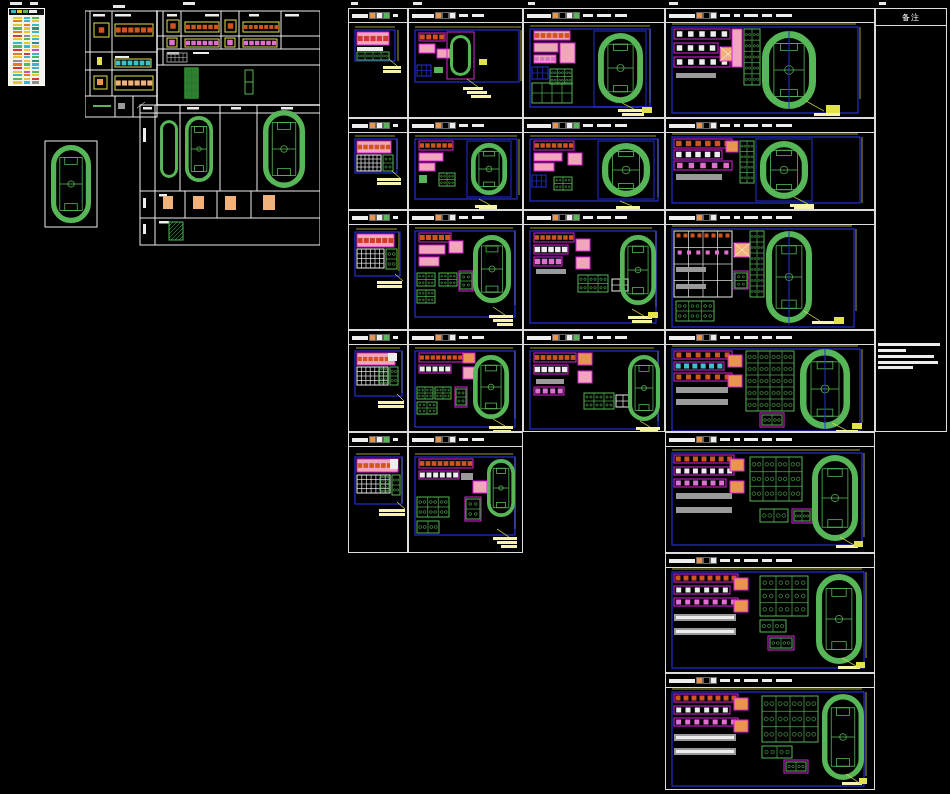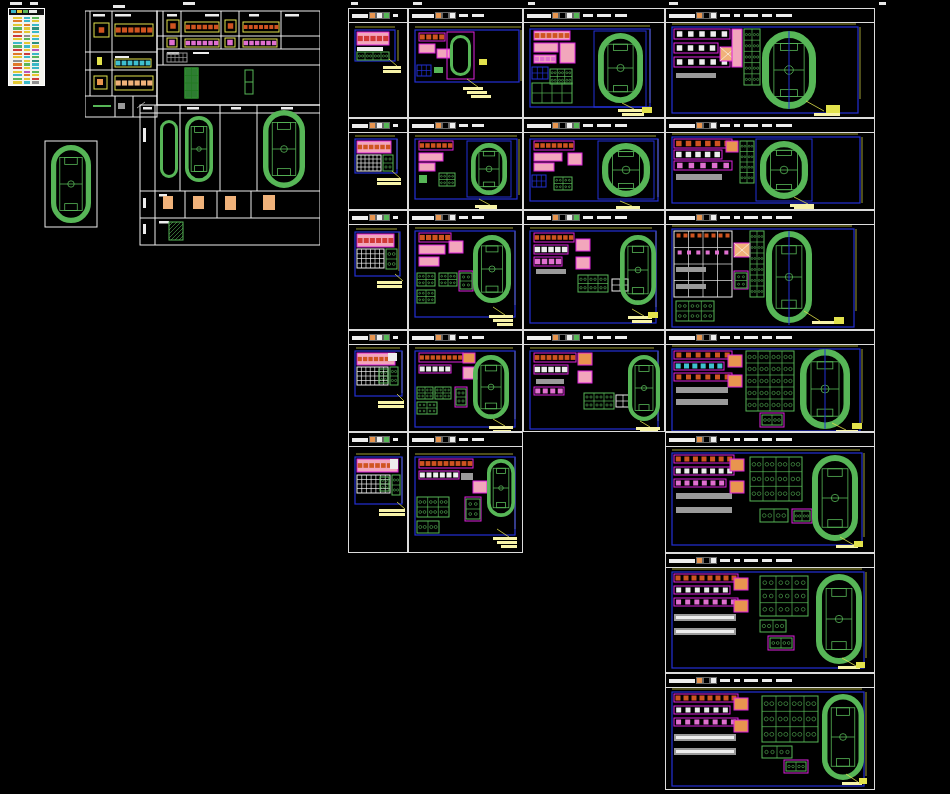--- a/index.html
+++ b/index.html
@@ -122,20 +122,30 @@
         <div class="lrow" style="top: 62.7px; left: 4px;">
           <span style="left: 0px; width: 9px; background: rgb(90, 181, 90);"></span>
           <span style="left: 11px; width: 6px; background: rgb(227, 200, 50);"></span>
           <span style="left: 19px; width: 7px; background: rgb(204, 59, 59);"></span>
         </div>
         <div class="lrow" style="top: 66.3px; left: 4px;">
           <span style="left: 0px; width: 9px; background: rgb(227, 200, 50);"></span>
           <span style="left: 11px; width: 6px; background: rgb(59, 184, 200);"></span>
           <span style="left: 19px; width: 7px; background: rgb(143, 143, 143);"></span>
         </div>
+      </div>
+  </div>
+  <div id="notes-col" style="left: 875px; top: 8px; width: 72px; height: 424px;">
+    <div id="notes-title">备注</div>
+    <div id="notes-body" style="position:relative;">
+        <div class="note-bar" style="top: 317px; width: 62px;"></div>
+        <div class="note-bar" style="top: 323px; width: 28px;"></div>
+        <div class="note-bar" style="top: 329px; width: 56px;"></div>
+        <div class="note-bar" style="top: 335px; width: 60px;"></div>
+        <div class="note-bar" style="top: 340px; width: 35px;"></div>
       </div>
   </div>
 <svg width="235" height="240" viewBox="0 0 235 240" style="position: absolute; left: 85px; top: 8px;">
       <rect x="0" y="3" width="72" height="106" stroke="#ededed" fill="none" stroke-width="1"></rect>
       <line x1="0" y1="44" x2="72" y2="44" stroke="#ededed" stroke-width="1"></line>
       <line x1="0" y1="62" x2="72" y2="62" stroke="#ededed" stroke-width="1"></line>
       <line x1="0" y1="88" x2="72" y2="88" stroke="#ededed" stroke-width="1"></line>
       <line x1="5" y1="3" x2="5" y2="88" stroke="#ededed" stroke-width="1"></line>
       <line x1="27" y1="3" x2="27" y2="88" stroke="#ededed" stroke-width="1"></line>
       <line x1="30" y1="88" x2="30" y2="109" stroke="#ededed" stroke-width="1"></line>

